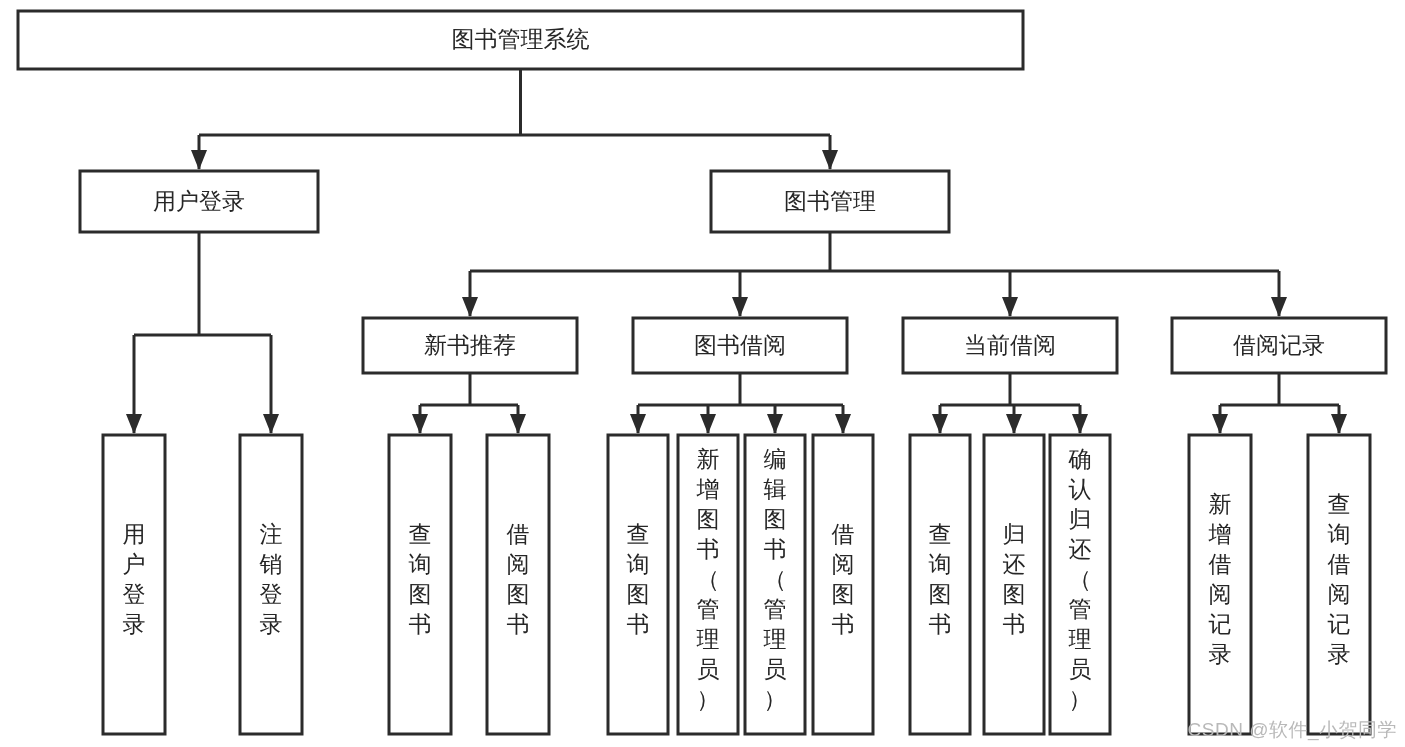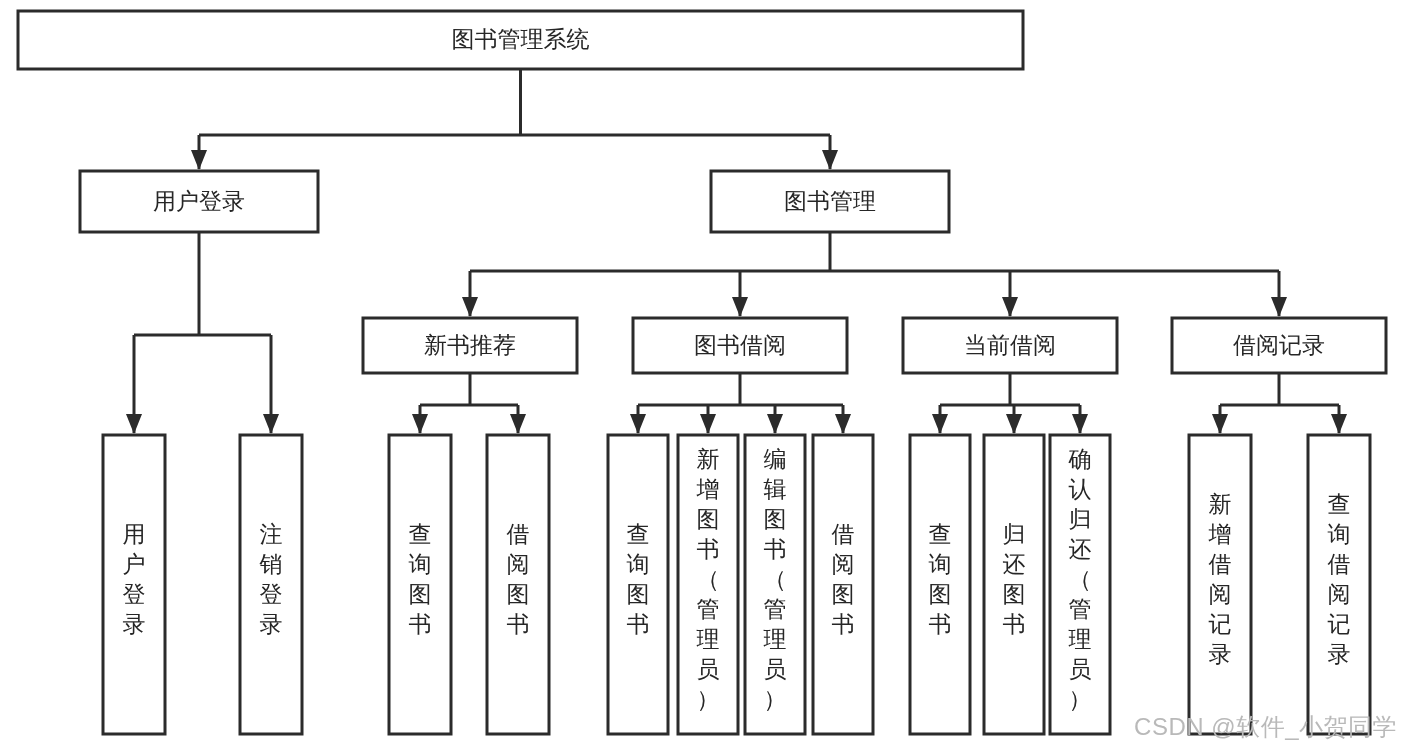--- a/index.html
+++ b/index.html
@@ -50,21 +50,21 @@
     fill: #262626;
     font-family: "Liberation Sans", "DejaVu Sans", sans-serif;
     font-size: 23px;
     text-anchor: middle;
   }
   .watermark {
     position: absolute;
     right: 8px;
     bottom: 4px;
     font-family: "Liberation Sans", "DejaVu Sans", sans-serif;
-    font-size: 24px;
+    font-size: 19px;
     color: #b9b9b9;
     white-space: nowrap;
     letter-spacing: 0.5px;
     user-select: none;
   }
 </style>
 </head>
 <body>
 
 <div id="diagram-root">

